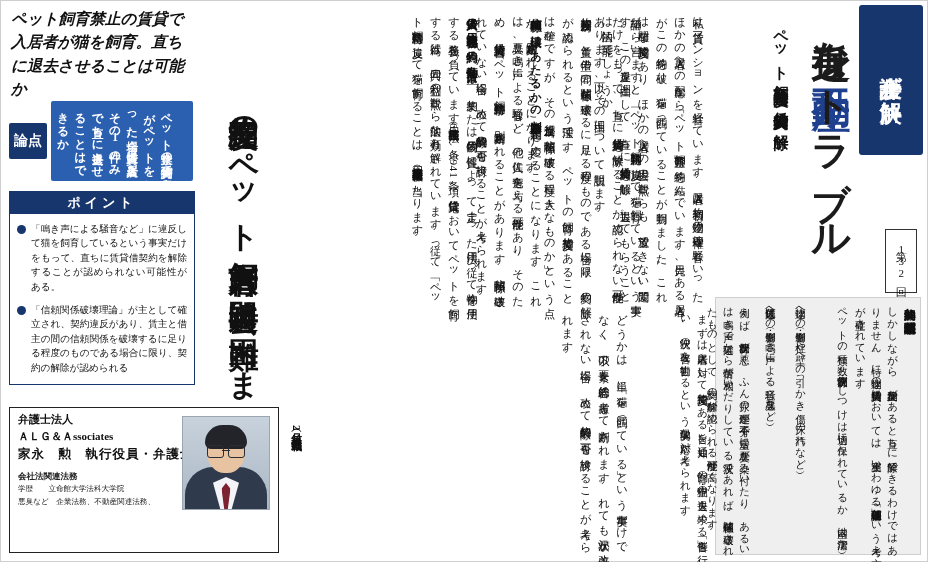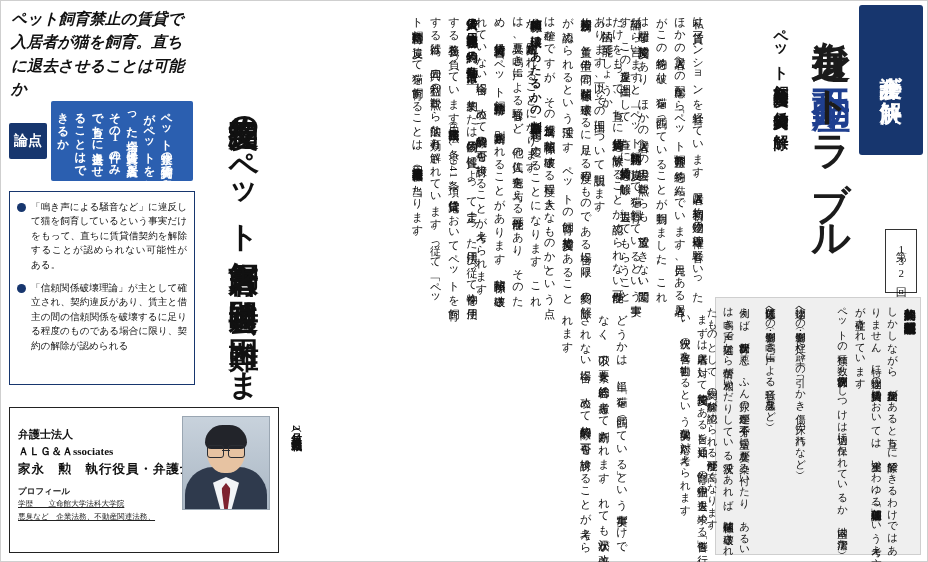--- a/index.html
+++ b/index.html
@@ -128,33 +128,33 @@
   .point-item .bullet{
     position:absolute;left:0;top:3px;
     width:9px;height:9px;border-radius:50%;
     background:#17366e;
   }
 
   
   .profile{
     position:absolute;left:8px;bottom:8px;width:270px;height:146px;
     border:1px solid #222;box-sizing:border-box;background:#fff;
-    padding:18px 8px;
+    padding:3px 8px;
   }
   .profile .firm{
     font-size:11px;font-weight:bold;line-height:1.5;
   }
   .profile .name{
     font-size:12.5px;font-weight:bold;margin-top:2px;letter-spacing:1px;
   }
   .profile .plabel{
     font-size:8.5px;margin-top:8px;color:#222;font-weight:bold;
   }
   .profile .pline{
-    font-size:7.6px;line-height:1.65;color:#222;text-decoration:underline;
+    font-size:7.6px;line-height:1.65;color:#222;
   }
   .portrait{
     position:absolute;right:8px;top:8px;width:86px;height:92px;
     background:#b9c4cf;
     overflow:hidden;border:1px solid #9aa6b2;
   }
   .portrait .bg{position:absolute;inset:0;background:linear-gradient(#c8d2dc,#aab7c4);}
   .portrait .head{
     position:absolute;left:50%;top:12px;transform:translateX(-50%);
     width:38px;height:44px;border-radius:50% 50% 46% 46%;
@@ -237,20 +237,21 @@
   </div>
 
   <div class="ronten-wrap">
     <div class="ronten-tag">論点</div>
     <div class="ronten-body">
       <div class="vert">ペット禁止の特約賃で入居者がペットを飼った場合、賃貸人は入居者をその1件のみで直ちに退去させることはできるか</div>
     </div>
   </div>
 
   <div class="pointbox">
+    <div class="point-head">ポイント</div>
     <div class="point-list">
       <div class="point-item">
         <span class="bullet"></span>
         <span>「鳴き声による騒音など」に違反して猫を飼育しているという事実だけをもって、直ちに賃貸借契約を解除することが認められない可能性がある。</span>
       </div>
       <div class="point-item">
         <span class="bullet"></span>
         <span>「信頼関係破壊理論」が主として確立され、契約違反があり、賃主と借主の間の信頼関係を破壊するに足りる程度のものである場合に限り、契約の解除が認められる</span>
       </div>
     </div>
@@ -327,21 +328,21 @@
   </div>
 
   <div class="col small" style="right:216px;top:306px;height:240px;width:52px;">
     <span>まずは入居者に対して契約違反である旨を通知し、飼育の中止・猫の退去を求める「催告」を行い、状況の改善を勧告するという現実的な対応が考えられます。</span>
   </div>
 
   <div class="profile">
     <div class="firm">弁護士法人</div>
     <div class="firm big">ＡＬＧ＆Ａssociates</div>
     <div class="name">家永　勲　執行役員・弁護士</div>
-    <div class="plabel">プロフィール</div>
+    <div class="plabel">会社法関連法務</div>
     <div class="pline">学歴　　立命館大学法科大学院</div>
     <div class="pline">悪臭など　企業法務、不動産関連法務、</div>
 
     <div class="portrait">
       <div class="bg"></div>
       <div class="body"></div>
       <div class="shirt"></div>
       <div class="tie"></div>
       <div class="head"></div>
       <div class="hair"></div>

